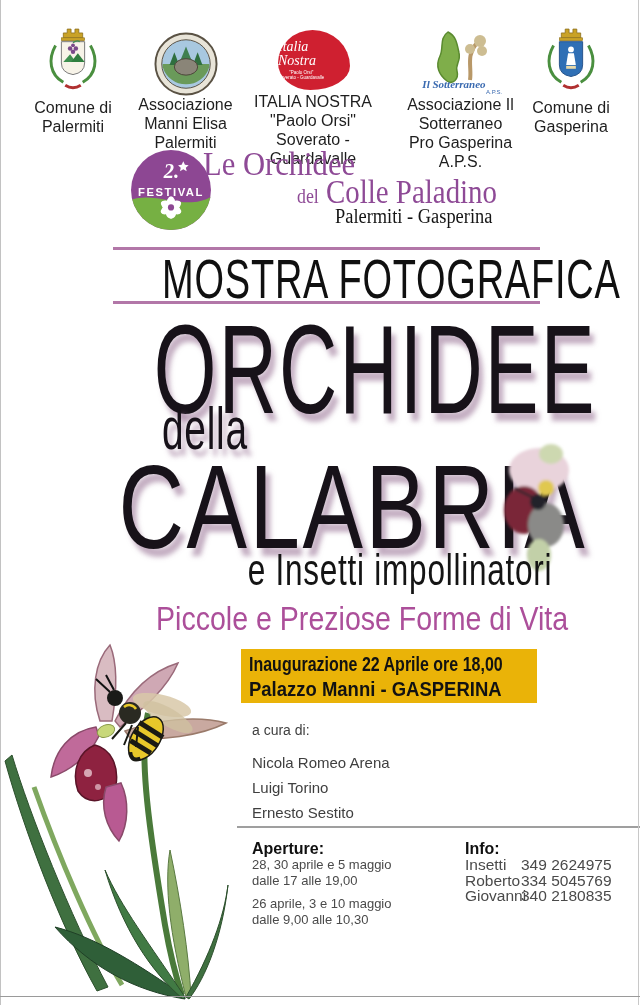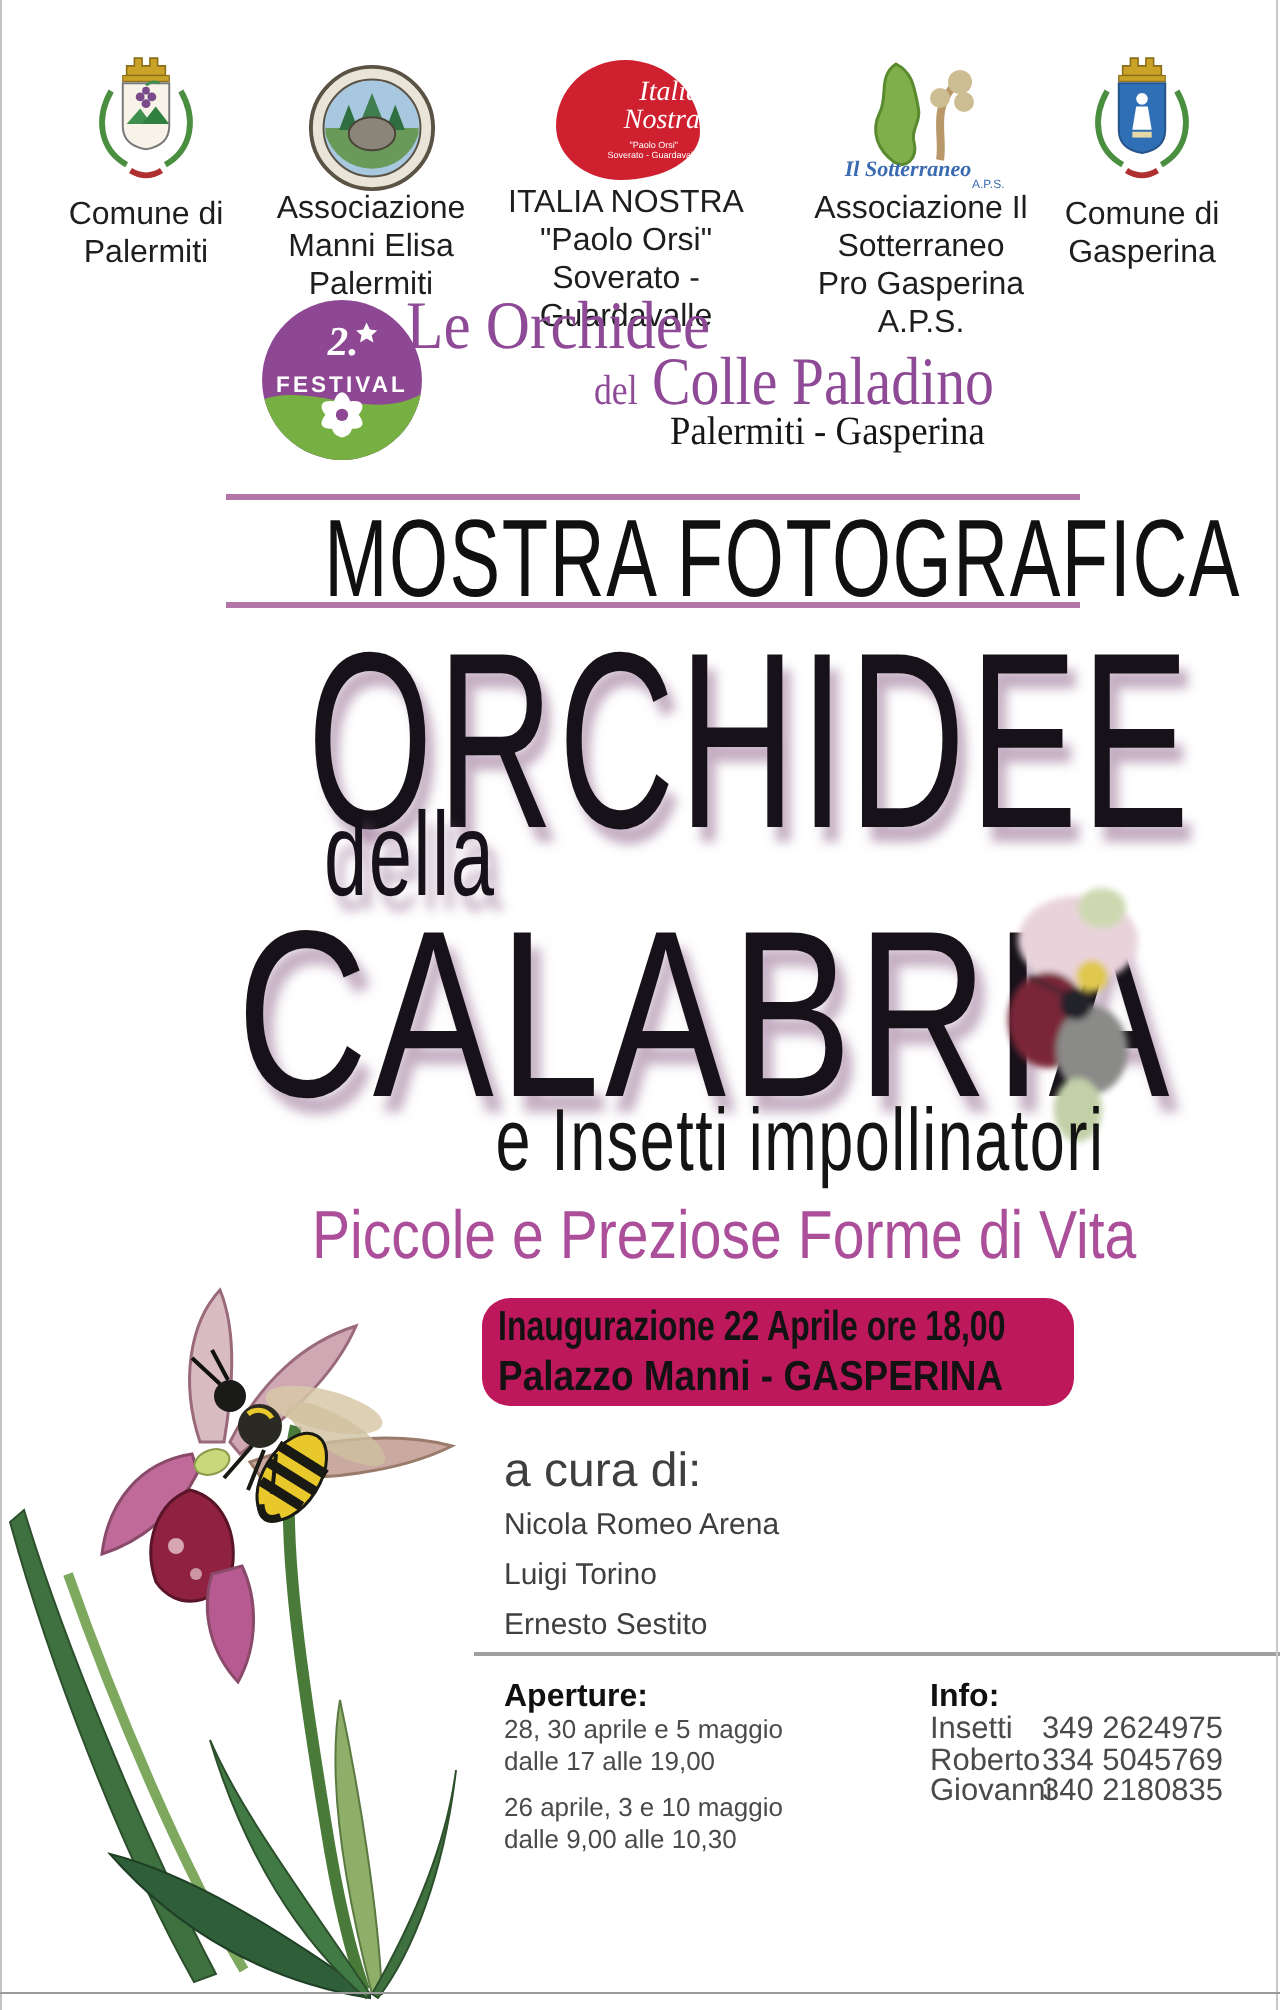--- a/index.html
+++ b/index.html
@@ -10,21 +10,21 @@
 
   
   .frame-left{left:0;top:0;width:1px;height:1005px;background:#c2c2c2;}
   .frame-right{left:638px;top:0;width:1px;height:1005px;background:#c8c8c8;}
   .frame-bottom{left:0;top:996px;width:640px;height:1px;background:#9a9a9a;}
 
   
   .logo-caption{font-size:16px;line-height:1.18;text-align:center;color:#1e1e1e;}
   .in-badge{width:72px;height:60px;background:#cf2030;
             border-radius:48% 52% 55% 45% / 55% 60% 40% 45%;
-            display:flex;flex-direction:column;align-items:flex-end;justify-content:center;
+            display:flex;flex-direction:column;align-items:flex-start;justify-content:center;
             color:#fff;}
   .in-badge .big{font-family:"Liberation Serif",serif;font-style:italic;font-size:14px;line-height:1.0;}
   .in-badge .tiny{font-size:4.5px;line-height:1.2;text-align:center;margin-top:2px;}
 
   
   .fest-title1{font-family:"Liberation Serif",serif;color:#8e4a96;font-size:34px;
                transform:scale(.9,1);transform-origin:left top;white-space:nowrap;}
   .fest-title2{font-family:"Liberation Serif",serif;color:#8e4a96;font-size:34px;
                transform:scale(.85,1);transform-origin:left top;white-space:nowrap;}
   .fest-title2 .small{font-size:21px;}
@@ -41,28 +41,28 @@
   .h-line2{font-size:54px;line-height:1;color:#171219;
            transform:scale(.72,1.1);transform-origin:left top;letter-spacing:1px;white-space:nowrap;}
   .h-line3{width:480px;text-align:center;font-size:108px;line-height:1;color:#171219;
            transform:scale(.84,1.1);transform-origin:center top;letter-spacing:3px;white-space:nowrap;}
   .h-sub{width:460px;text-align:center;font-size:42px;line-height:1;color:#141414;
          transform:scale(.75,1.05);transform-origin:center top;letter-spacing:1px;white-space:nowrap;}
   .h-tag{width:475px;text-align:center;font-size:34px;line-height:1;color:#ac4f9a;
          transform:scale(.84,1);transform-origin:center top;white-space:nowrap;}
 
   
-  .event-box{left:241px;top:649px;width:296px;height:54px;background:#be185d;padding:3px 16px 0 8px;box-sizing:border-box;border-radius:14px;}
+  .event-box{left:241px;top:649px;width:296px;height:54px;background:#eab308;padding:3px 16px 0 8px;box-sizing:border-box;}
   .event-l1{font-size:20px;font-weight:bold;color:#121212;line-height:1.15;
             transform:scale(.8,1.05);transform-origin:left top;white-space:nowrap;}
   .event-l2{font-size:21px;font-weight:bold;color:#121212;line-height:1.15;margin-top:2px;
             transform:scale(.88,1);transform-origin:left top;white-space:nowrap;}
 
   
-  .cur-label{font-size:24px;color:#3f3f3f;}
+  .cur-label{font-size:14px;color:#3f3f3f;}
   .cur-name{font-size:15px;color:#3f3f3f;line-height:25px;}
 
   
   .bot-rule{left:237px;top:826px;width:403px;height:2px;background:#9f9f9f;}
   .col-label{font-size:16px;font-weight:bold;color:#101010;}
   .open-entry{font-size:13px;line-height:15.5px;color:#4a4a4a;}
   .info-row{display:flex;font-size:15.5px;line-height:15.5px;color:#4a4a4a;}
   .info-row .nm{width:56px;flex:none;}
 </style>
 </head>

